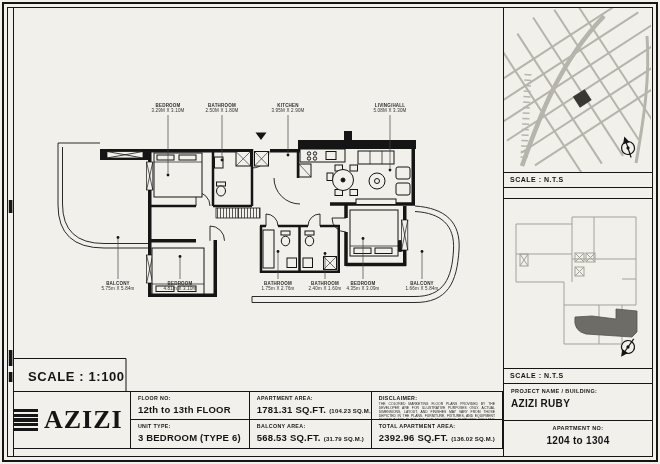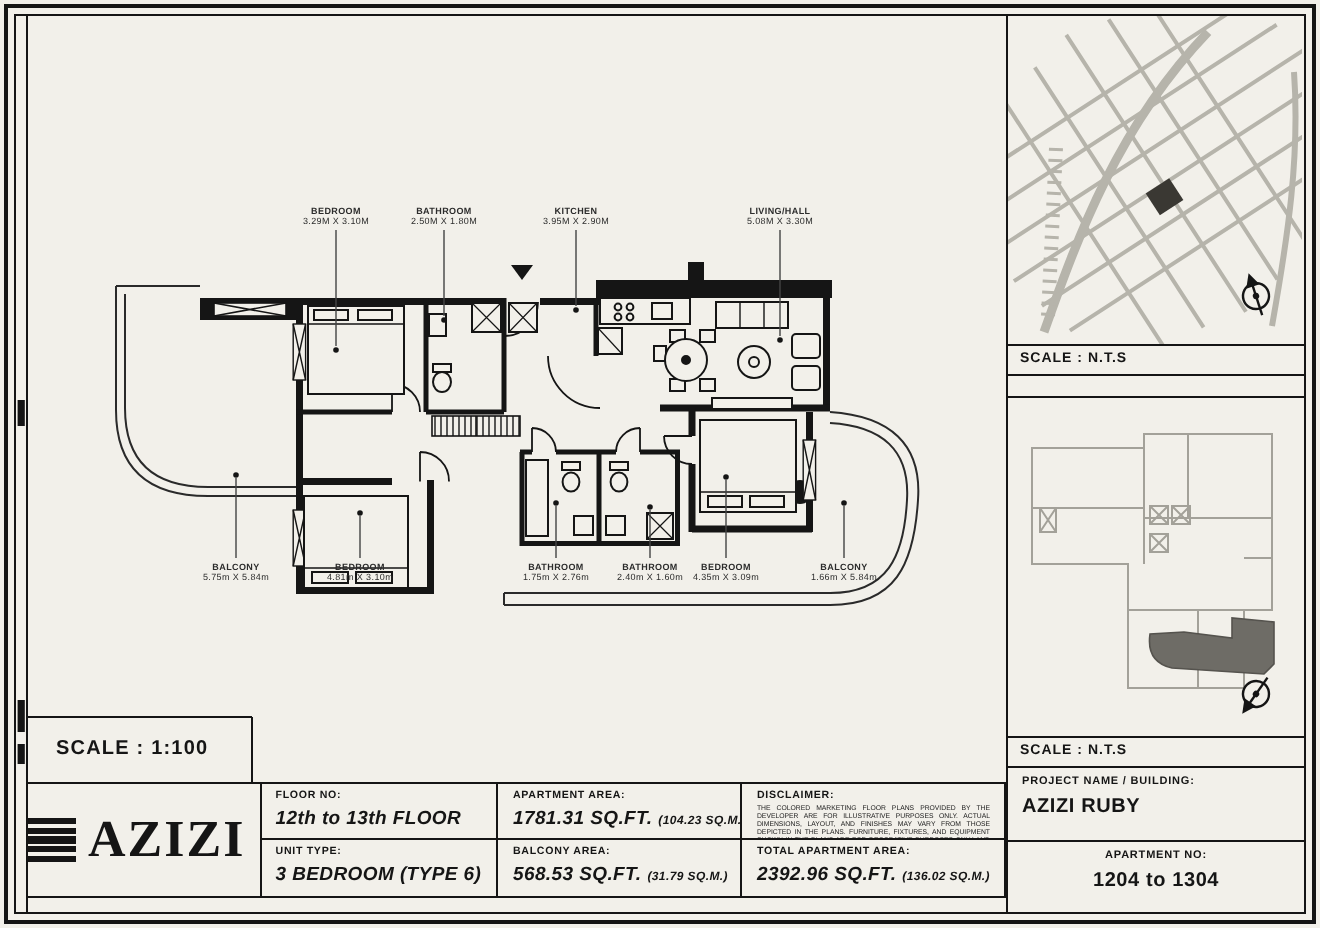--- a/index.html
+++ b/index.html
@@ -6,21 +6,21 @@
   body{width:660px;height:464px;position:relative;overflow:hidden;
        background:#f2f0ea;font-family:"Liberation Sans",sans-serif;color:#151515;}
   .frame-a{position:absolute;inset:2px;border:2px solid #151515;pointer-events:none;}
   .frame-b{position:absolute;inset:7px;border:1px solid #151515;pointer-events:none;}
 
   
   #plan-svg{position:absolute;left:0;top:0;width:660px;height:464px;z-index:1;}
   .room-label{position:absolute;transform:translateX(-50%);text-align:center;z-index:2;
               font-size:4.5px;line-height:5px;letter-spacing:.2px;color:#2c2c2c;white-space:nowrap;}
   .room-label .rname{font-weight:bold;}
-  #scale-main{position:absolute;left:28px;top:369px;font-size:10px;font-weight:bold;
+  #scale-main{position:absolute;left:28px;top:369px;font-size:13px;font-weight:bold;
               letter-spacing:.6px;z-index:2;}
 
   
   #sidecol{position:absolute;left:503px;top:8px;width:149px;height:448px;
            border-left:1.5px solid #151515;box-sizing:border-box;z-index:2;background:#f2f0ea;}
   #sidecol>div{position:absolute;left:0;right:0;box-sizing:border-box;}
   .map-panel svg{display:block;}
   #map1{top:0;height:164px;}
   #sbar1{top:164px;height:16px;border-top:1.5px solid #151515;border-bottom:1.5px solid #151515;}
   #map2{top:190px;height:170px;border-top:1.5px solid #151515;}
@@ -34,21 +34,21 @@
   
   #tblock{position:absolute;left:13px;top:391px;width:490px;height:58px;z-index:2;
           border:1.5px solid #151515;box-sizing:border-box;display:flex;background:#f2f0ea;}
   .tcell{box-sizing:border-box;height:100%;}
   .tcell+.tcell{border-left:1.3px solid #151515;}
   #cell-logo{width:118px;display:flex;align-items:center;justify-content:flex-start;gap:6px;}
   #cell-floor{width:121px;}  #cell-area{width:122px;}  #cell-disc{flex:1;}
   .half{height:50%;box-sizing:border-box;padding:3px 7px 0 7px;overflow:hidden;}
   .half.top{border-bottom:1.3px solid #151515;}
   .tlabel{font-size:5.3px;font-weight:bold;letter-spacing:.35px;}
-  .tvalue{font-size:9.5px;font-weight:bold;letter-spacing:.2px;margin-top:3px;white-space:nowrap;font-style:italic;}
+  .tvalue{font-size:9.5px;font-weight:bold;letter-spacing:.2px;margin-top:3px;white-space:nowrap;}
   .tmetric{font-size:6px;font-weight:bold;margin-left:3px;}
   .disc-text{font-size:3.4px;line-height:4.1px;text-align:justify;margin-top:1px;color:#1b1b1b;}
   
   #logo-bars{display:flex;flex-direction:column;gap:1.7px;}
   #logo-bars i{display:block;width:24px;height:3.1px;background:#151515;}
   #logo-text{font-family:"Liberation Serif",serif;font-weight:bold;font-size:26px;
              letter-spacing:1px;line-height:26px;}
 </style>
 </head>
 <body>

